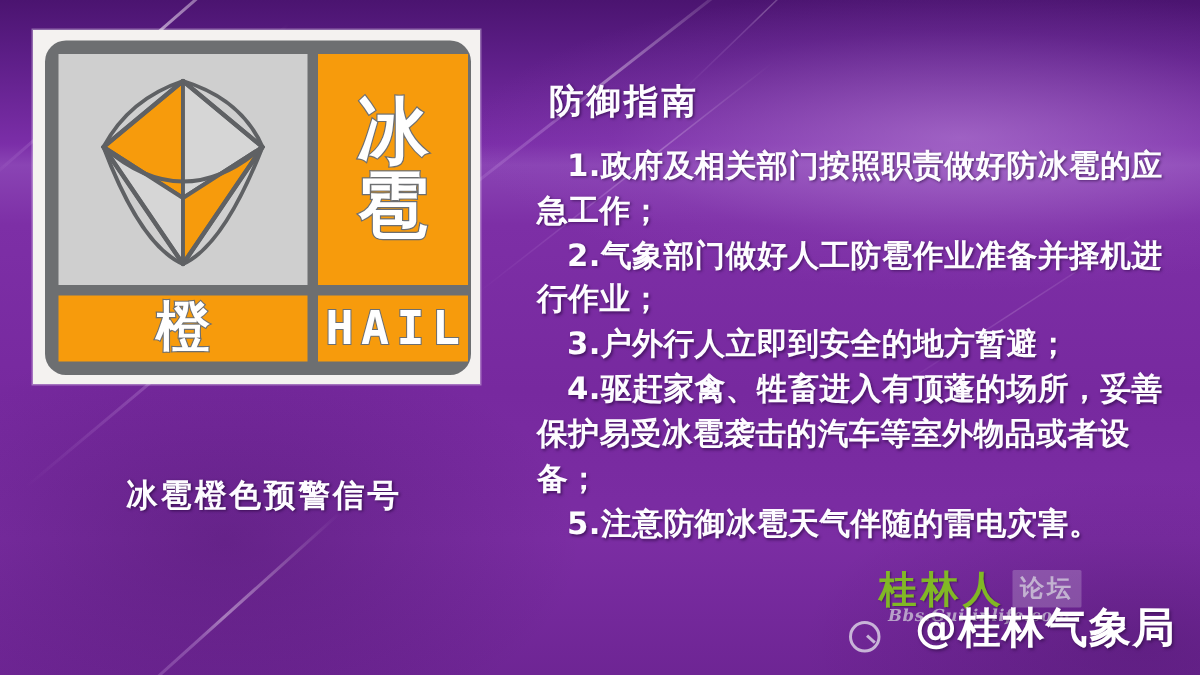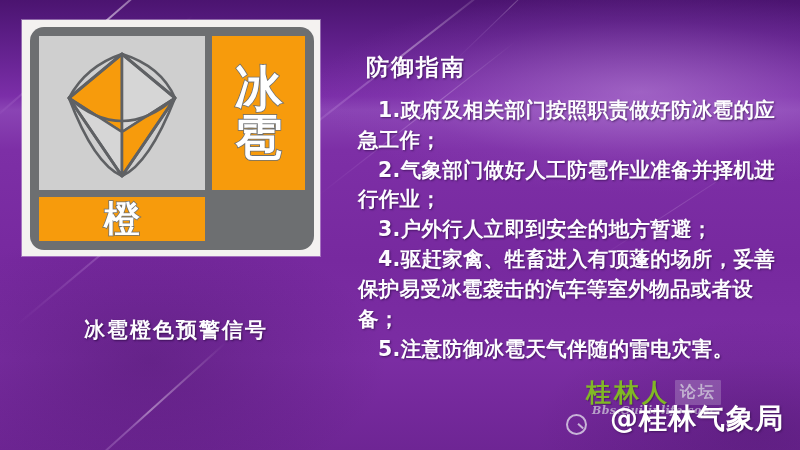--- a/index.html
+++ b/index.html
@@ -310,20 +310,23 @@
 
       <div class="cell-hanzi">
         <span class="ch">冰</span>
         <span class="ch">雹</span>
       </div>
 
       <div class="cell-grade">
         <span class="ch">橙</span>
       </div>
 
+      <div class="cell-en">
+        <span class="en">HAIL</span>
+      </div>
 
     </div>
 
     <div class="sign-caption">冰雹橙色预警信号</div>
 
   </div>
 
   <div class="right-col">
 
     <div class="guide-title">防御指南</div>

